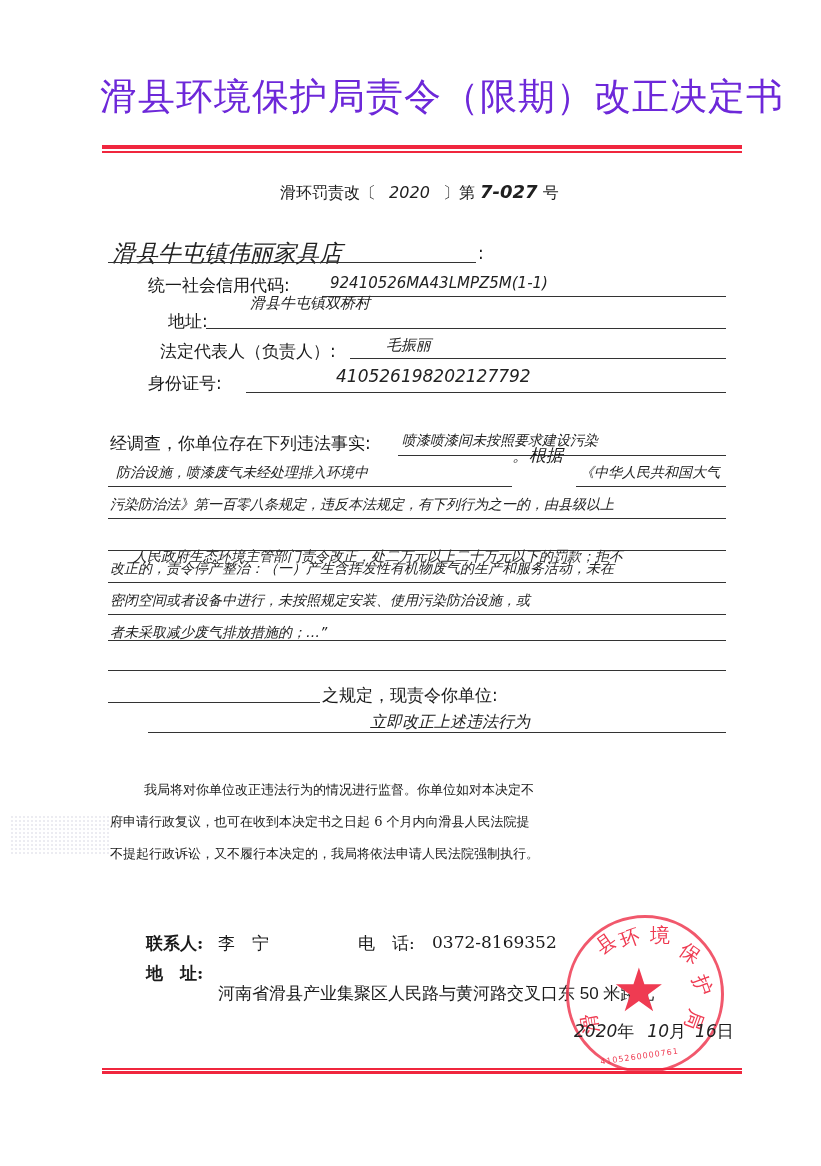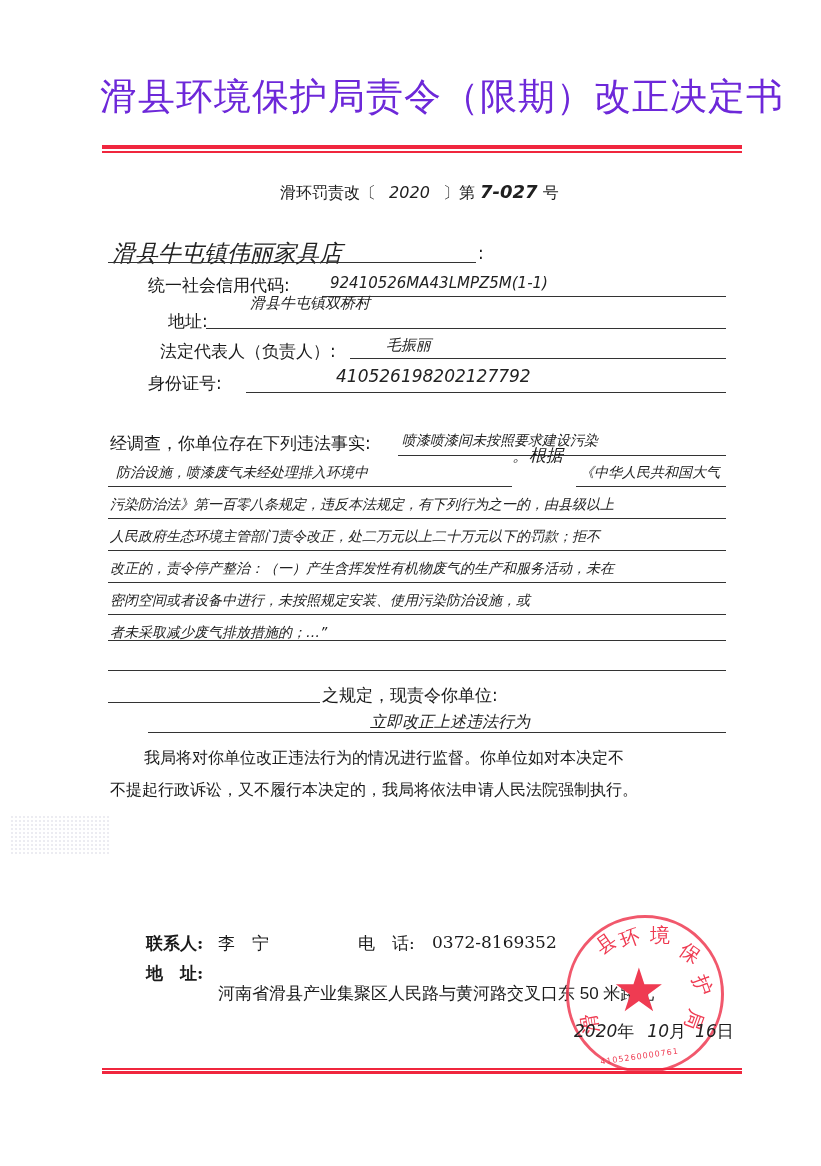--- a/index.html
+++ b/index.html
@@ -13,21 +13,21 @@
     font-size: 37px; font-weight: normal; color: #6d28d9; letter-spacing: 1px;
     font-family: "DejaVu Serif", serif; white-space: nowrap;
   }
   .redline-thick { left: 102px; height: 4px; background: #f0263e; width: 640px; }
   .redline-thin { left: 102px; height: 1.5px; background: #f0263e; width: 640px; }
   .docno { left: 280px; top: 181px; font-size: 16px; white-space: nowrap; font-family: "DejaVu Sans", sans-serif; }
   .hw { font-family: "DejaVu Sans", sans-serif; font-style: italic; color: #202020; }
   .line { position: absolute; height: 1px; background: #333; }
   .label { font-size: 17px; font-family: "DejaVu Sans", sans-serif; white-space: nowrap; }
   .hwtext { font-size: 15px; font-style: italic; font-family: "DejaVu Sans", sans-serif; white-space: nowrap; color: #222; }
-  .body-para { font-size: 16px; line-height: 32px; font-family: "DejaVu Serif", serif; }
+  .body-para { font-size: 13px; line-height: 32px; font-family: "DejaVu Serif", serif; margin-top: 32px; }
   .facts-line { position: absolute; left: 110px; width: 616px; font-size: 14px; font-style: italic; font-family: "DejaVu Sans", sans-serif; white-space: nowrap; overflow: hidden; color: #222; }
   .stamp {
     left: 566px; top: 915px; width: 152px; height: 152px; border: 3px solid #ef3b52; border-radius: 50%;
     opacity: 0.85;
   }
   .stamp-star { left: 612px; top: 960px; font-size: 60px; color: #ef3b52; line-height: 1; }
   .stamp-text { color: #ef3b52; font-size: 20px; font-family: "DejaVu Serif", serif; }
   .stamp-num { color: #ef3b52; font-size: 8px; font-family: "DejaVu Sans", sans-serif; letter-spacing: 1px; }
   .scan-noise { left: 10px; top: 815px; width: 100px; height: 40px;
     background: radial-gradient(circle, rgba(150,150,180,0.18) 1px, transparent 1.5px) 0 0/4px 4px; }
@@ -72,38 +72,39 @@
 <div class="line" style="left:398px; top:455px; width:328px;"></div>
 
 <div class="abs hwtext" style="left:116px; top:464px; font-size:14px;">防治设施，喷漆废气未经处理排入环境中</div>
 <div class="line" style="left:108px; top:486px; width:404px;"></div>
 <div class="abs label" style="left:512px; top:444px;font-style:italic;">。根据</div>
 <div class="abs hwtext" style="left:580px; top:464px; font-size:14px;">《中华人民共和国大气</div>
 <div class="line" style="left:576px; top:486px; width:150px;"></div>
 
 <div class="facts-line" style="top:496px;">污染防治法》第一百零八条规定，违反本法规定，有下列行为之一的，由县级以上</div>
 <div class="line" style="left:108px; top:518px; width:618px;"></div>
-<div class="facts-line" style="top:528px;">人民政府生态环境主管部门责令改正，处二万元以上二十万元以下的罚款；拒不</div>
+<div class="facts-line" style="top:548px;margin-left:23px;">人民政府生态环境主管部门责令改正，处二万元以上二十万元以下的罚款；拒不</div>
 <div class="line" style="left:108px; top:550px; width:618px;"></div>
 <div class="facts-line" style="top:560px;">改正的，责令停产整治：（一）产生含挥发性有机物废气的生产和服务活动，未在</div>
 <div class="line" style="left:108px; top:582px; width:618px;"></div>
 <div class="facts-line" style="top:592px;">密闭空间或者设备中进行，未按照规定安装、使用污染防治设施，或</div>
 <div class="line" style="left:108px; top:614px; width:618px;"></div>
 <div class="facts-line" style="top:624px;">者未采取减少废气排放措施的；…”</div>
 <div class="line" style="left:108px; top:640px; width:618px;"></div>
 <div class="line" style="left:108px; top:670px; width:618px;"></div>
 
 <div class="line" style="left:108px; top:702px; width:212px;"></div>
 <div class="abs label" style="left:322px; top:684px;">之规定，现责令你单位:</div>
 
 <div class="abs hwtext" style="left:370px; top:712px; font-size:16px;">立即改正上述违法行为</div>
 <div class="line" style="left:148px; top:732px; width:578px;"></div>
 
 <div class="abs body-para" style="left:110px; top:742px; width:620px;">
   <div style="padding-left:34px; white-space:nowrap;">我局将对你单位改正违法行为的情况进行监督。你单位如对本决定不</div>
+  <div style="white-space:nowrap;">府申请行政复议，也可在收到本决定书之日起 6 个月内向滑县人民法院提</div>
   <div style="white-space:nowrap;">不提起行政诉讼，又不履行本决定的，我局将依法申请人民法院强制执行。</div>
 </div>
 
 <div class="abs scan-noise"></div>
 
 <div class="abs label" style="left:146px; top:932px; font-weight:bold; font-family:'DejaVu Serif',serif;">联系人:</div>
 <div class="abs label" style="left:218px; top:932px; font-family:'DejaVu Serif',serif;">李　宁</div>
 <div class="abs label" style="left:358px; top:932px; font-family:'DejaVu Serif',serif;">电　话:</div>
 <div class="abs label" style="left:432px; top:932px; font-family:'DejaVu Serif',serif;">0372-8169352</div>
 

